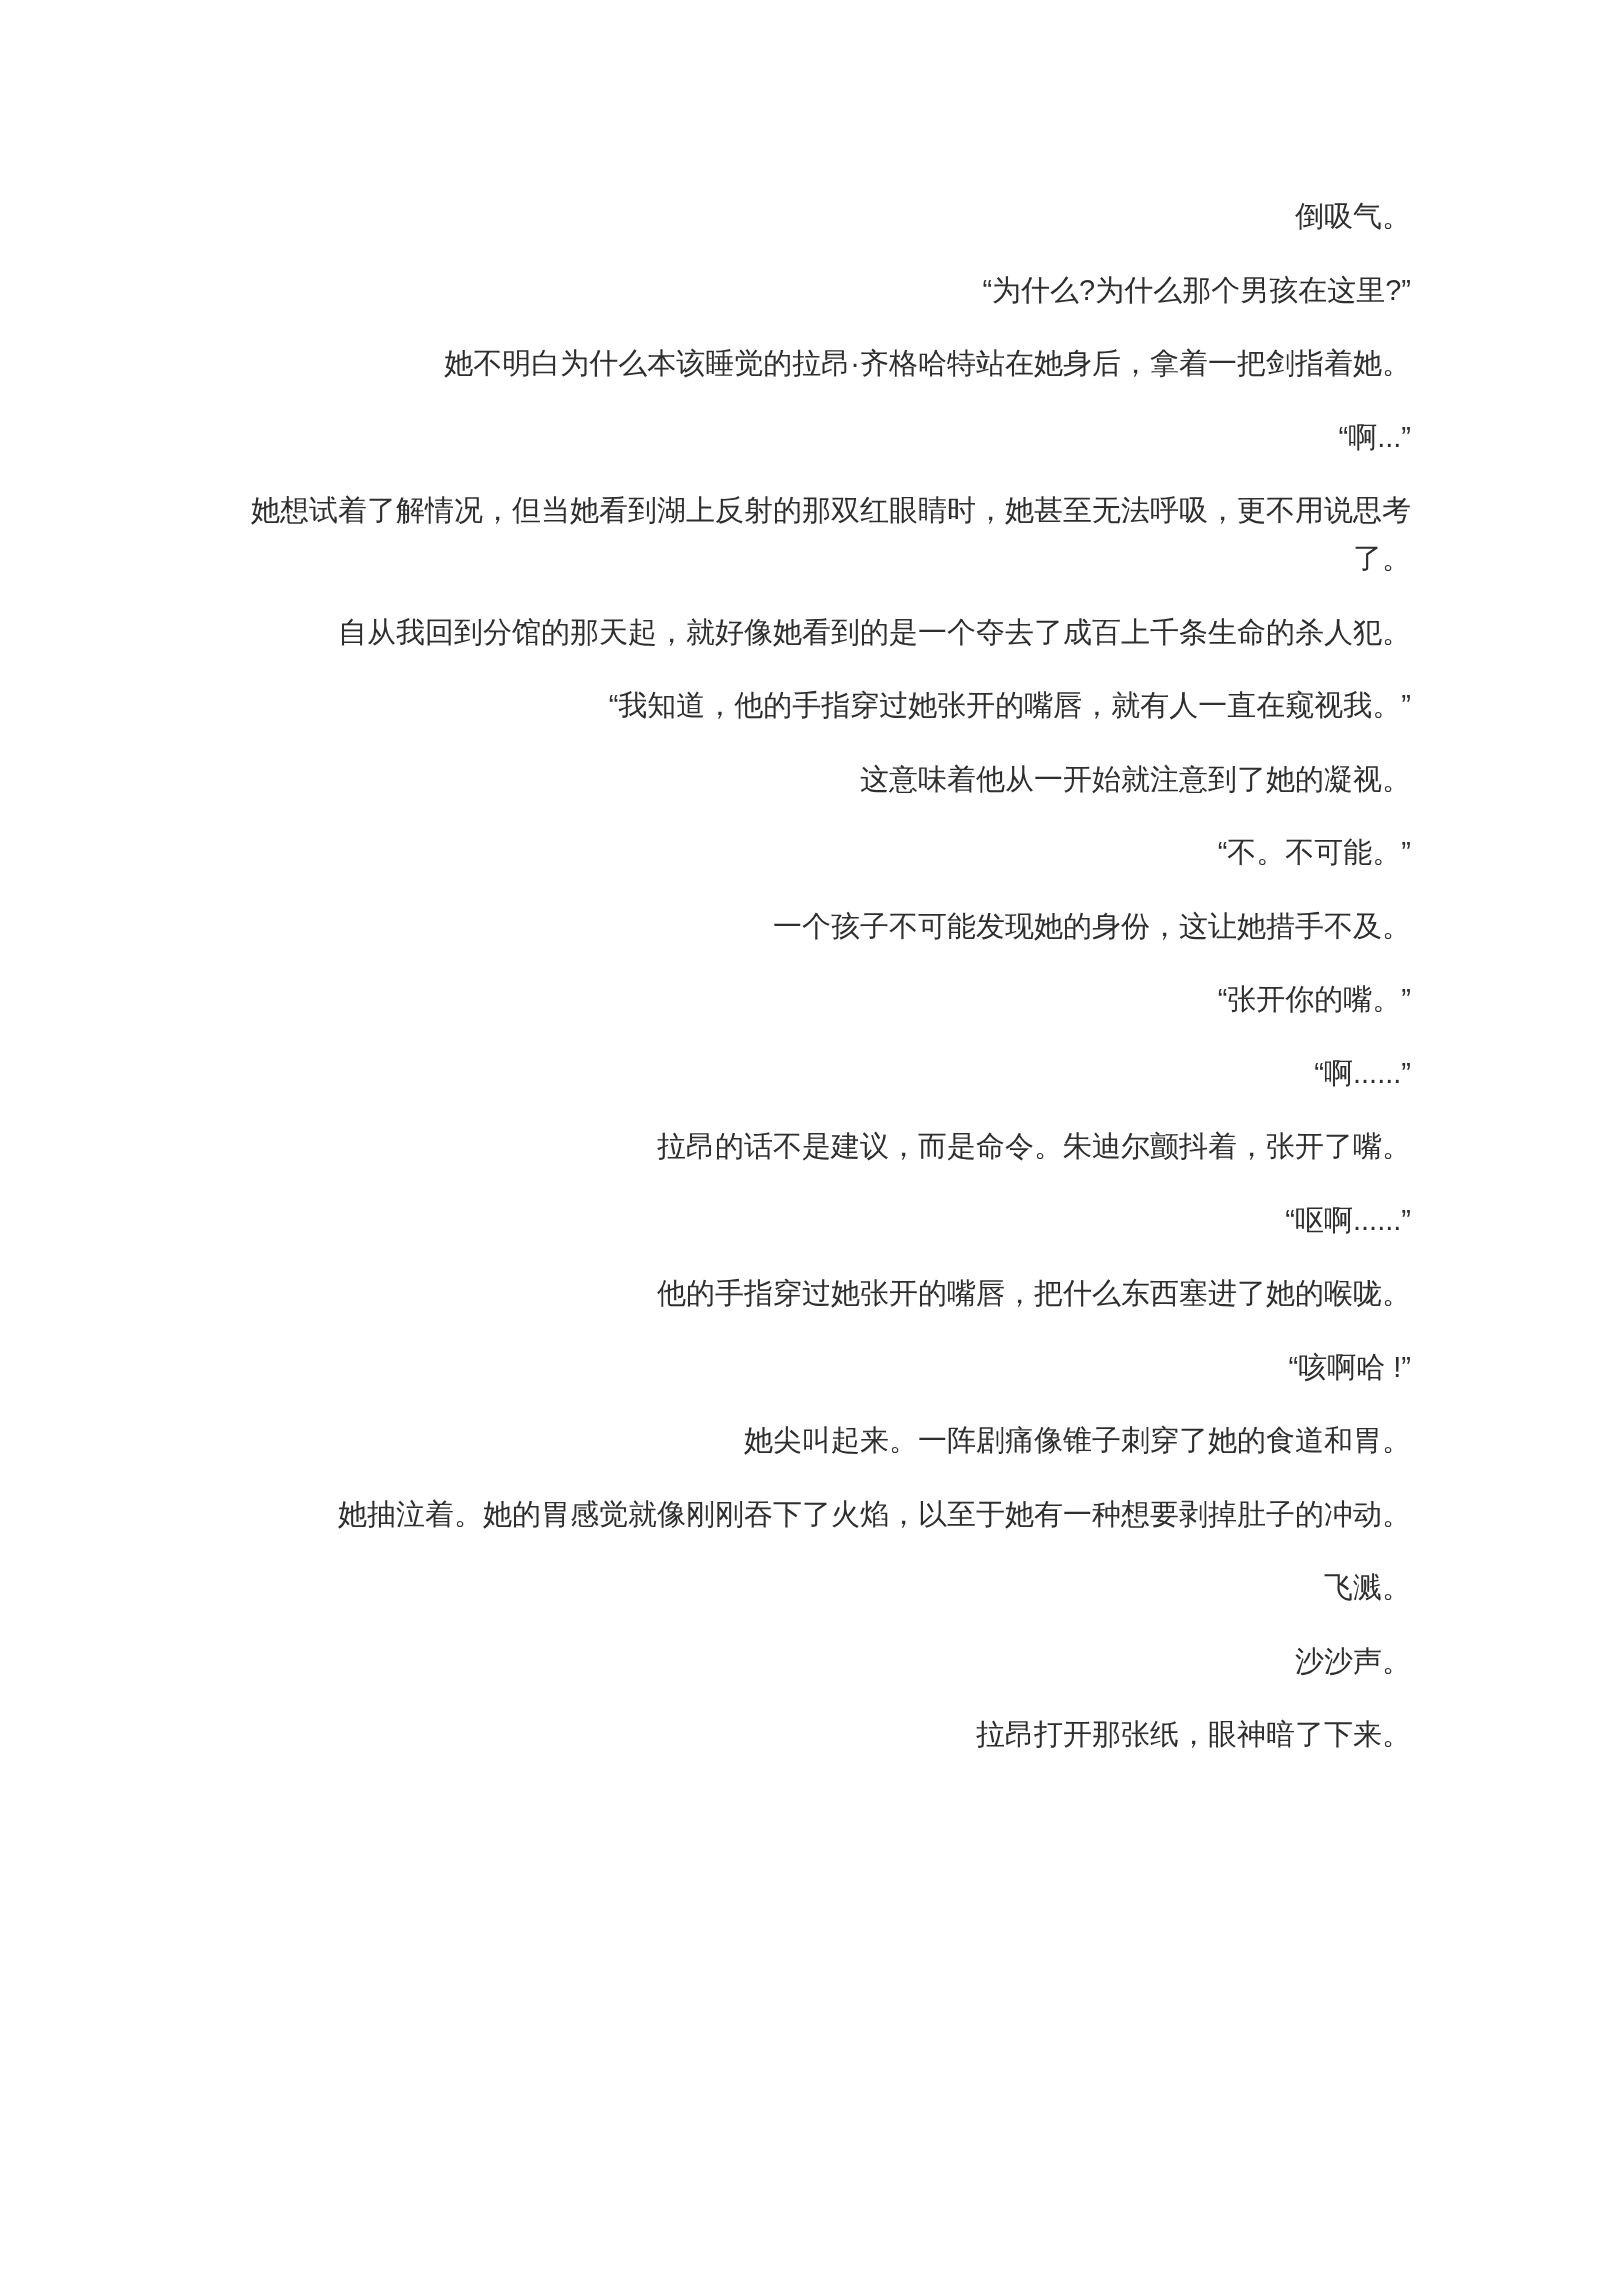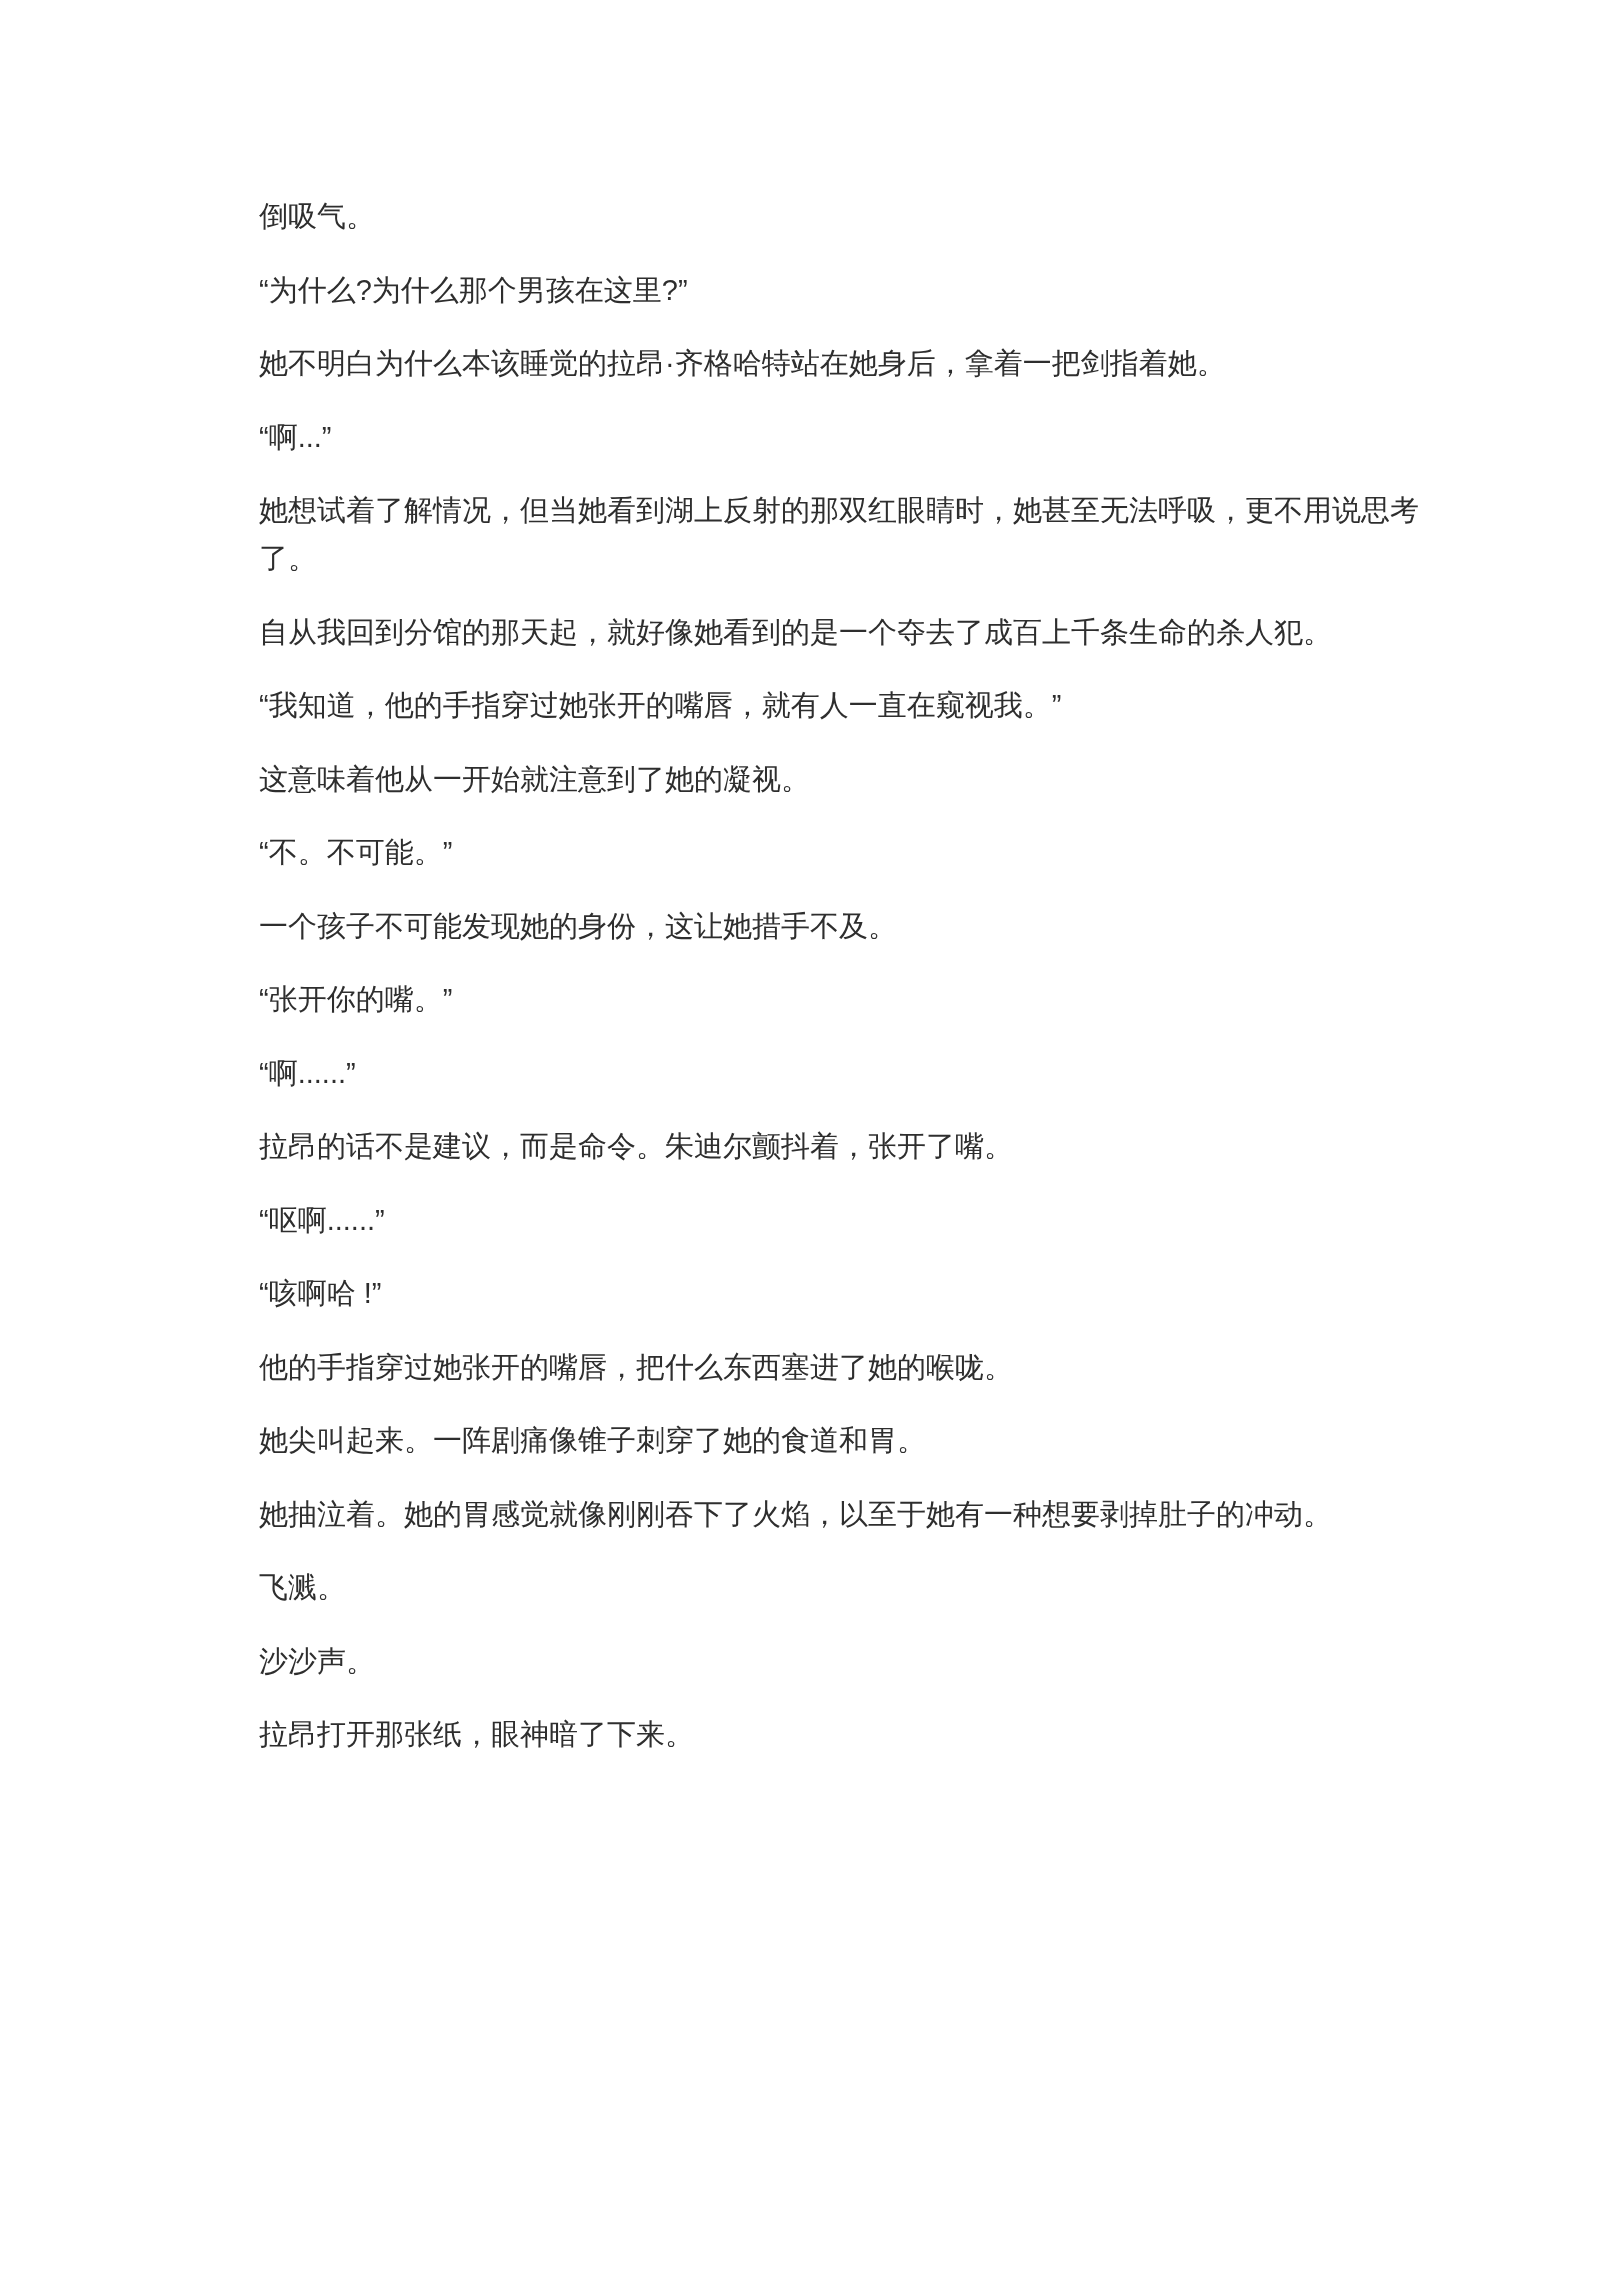--- a/index.html
+++ b/index.html
@@ -16,23 +16,22 @@
     font-family: "Liberation Sans", "DejaVu Sans", sans-serif;
   }
   .content {
     position: absolute;
     left: 243px;
     top: 192px;
     width: 1168px;
     font-size: 29px;
     line-height: 48px;
     color: #2e2e2e;
-    text-align: left;
+    text-align: right;
     word-break: break-word;
-    margin-left: 16px;
   }
   .content p {
     margin: 0 0 25.5px 0;
     padding: 0;
   }
 </style>
 </head>
 <body>
 
 <div class="page">
@@ -44,22 +43,22 @@
       <p>她想试着了解情况，但当她看到湖上反射的那双红眼睛时，她甚至无法呼吸，更不用说思考了。</p>
       <p>自从我回到分馆的那天起，就好像她看到的是一个夺去了成百上千条生命的杀人犯。</p>
       <p>“我知道，他的手指穿过她张开的嘴唇，就有人一直在窥视我。”</p>
       <p>这意味着他从一开始就注意到了她的凝视。</p>
       <p>“不。不可能。”</p>
       <p>一个孩子不可能发现她的身份，这让她措手不及。</p>
       <p>“张开你的嘴。”</p>
       <p>“啊......”</p>
       <p>拉昂的话不是建议，而是命令。朱迪尔颤抖着，张开了嘴。</p>
       <p>“呕啊......”</p>
+      <p>他的手指穿过她张开的嘴唇，把什么东西塞进了她的喉咙。</p>
       <p>“咳啊哈 !”</p>
-      <p>他的手指穿过她张开的嘴唇，把什么东西塞进了她的喉咙。</p>
       <p>她尖叫起来。一阵剧痛像锥子刺穿了她的食道和胃。</p>
       <p>她抽泣着。她的胃感觉就像刚刚吞下了火焰，以至于她有一种想要剥掉肚子的冲动。</p>
       <p>飞溅。</p>
       <p>沙沙声。</p>
       <p>拉昂打开那张纸，眼神暗了下来。</p>
     </div>
 </div>
 
 
 </body></html>

